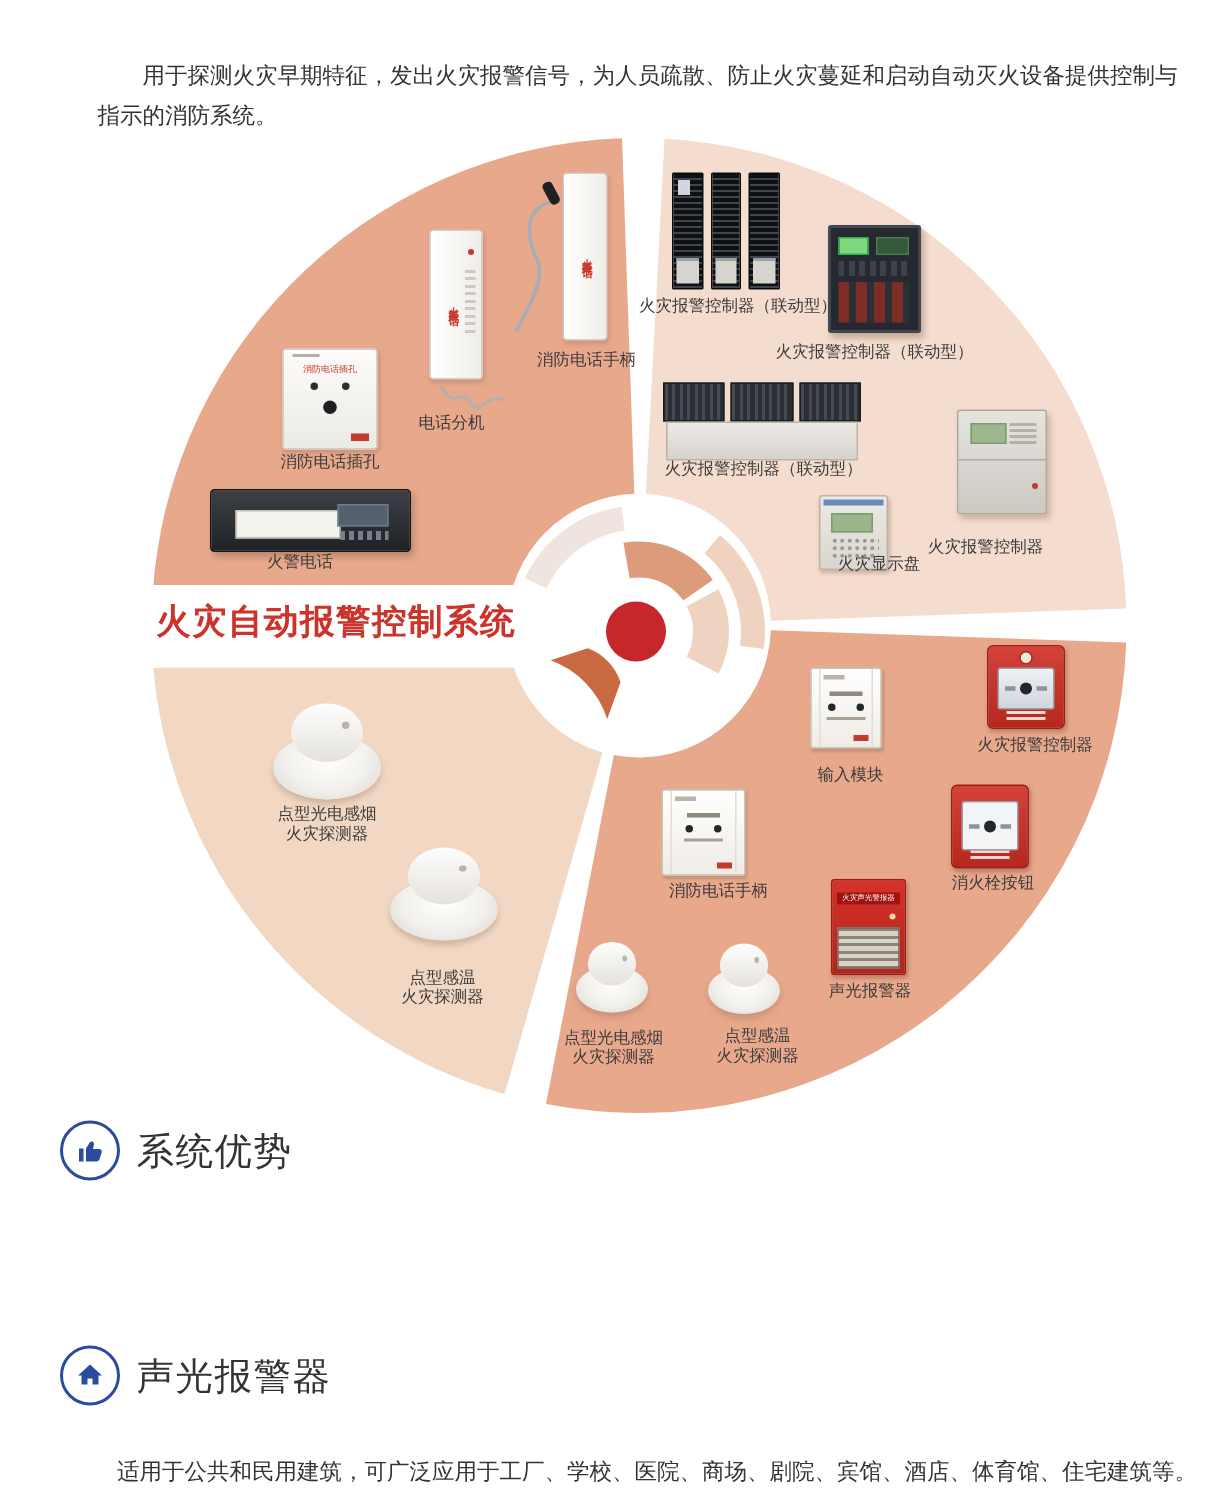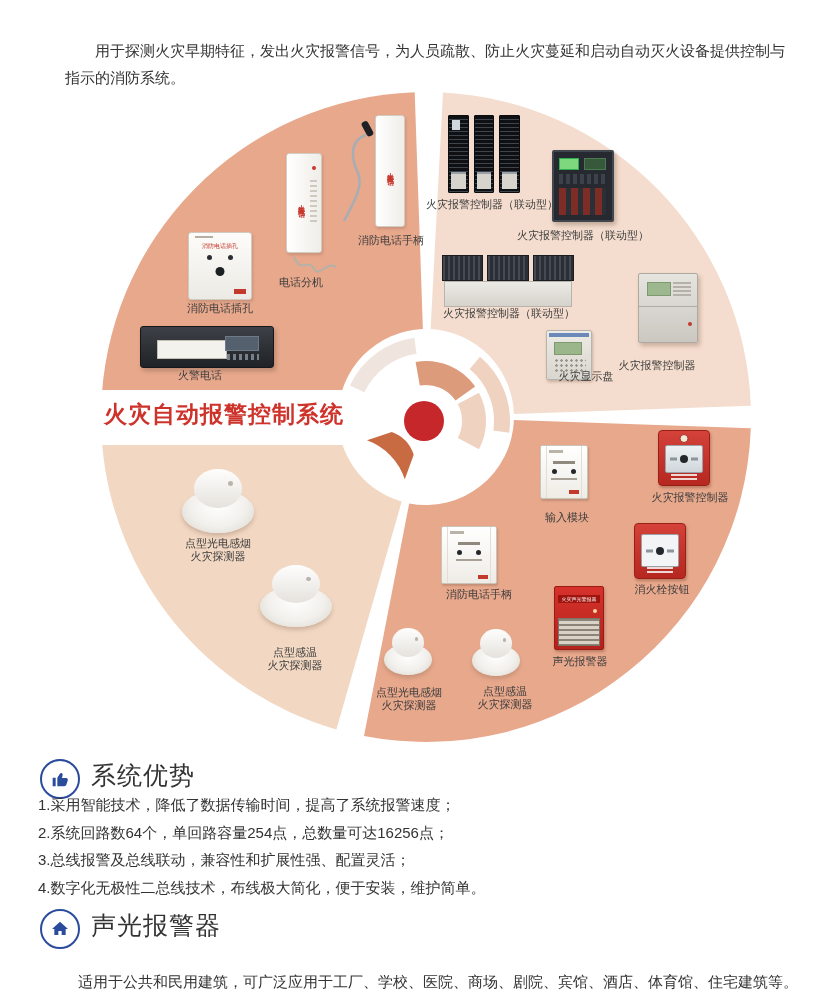--- a/index.html
+++ b/index.html
@@ -95,21 +95,21 @@
   .snd-band{position:absolute;left:3px;right:3px;top:8px;height:8px;background:#a0140f;color:#fff;font-size:5px;line-height:8px;text-align:center;overflow:hidden;white-space:nowrap;}
   .snd-dot{position:absolute;right:6px;top:22px;width:4px;height:4px;border-radius:50%;background:#ffd8a0;}
   .snd-grille{position:absolute;left:3px;right:3px;bottom:3px;height:26px;background:repeating-linear-gradient(to bottom,#8d8478 0 2px,#d9d2c6 2px 5px);border:1px solid #7c7468;}
 
   
   .dome .base{position:absolute;left:0;right:0;bottom:2%;height:62%;background:radial-gradient(ellipse at 50% 35%,#ffffff 0%,#f2f0ec 55%,#d9d5ce 100%);border-radius:50%;box-shadow:0 3px 4px rgba(140,110,90,.35);}
   .dome .cap{position:absolute;left:16%;top:4%;width:68%;height:58%;background:linear-gradient(180deg,#fefefe,#e5e2dc);border-radius:50%;}
   .dome .hole{position:absolute;left:64%;top:22%;width:7%;height:7%;background:#b9b4ab;border-radius:50%;}
 
   
-  .sec-head{position:absolute;display:flex;gap:11px;margin-top:12px;}
+  .sec-head{position:absolute;display:flex;align-items:center;gap:11px;}
   .sec-icon{width:36px;height:36px;border:2px solid #2B4C9C;border-radius:50%;display:flex;align-items:center;justify-content:center;background:#fff;flex:none;}
   .sec-title{font-size:25px;color:#333;letter-spacing:1px;white-space:nowrap;}
   .adv-list{position:absolute;left:38px;top:791px;font-size:15px;line-height:27.5px;color:#333;}
   .app-text{position:absolute;left:38px;top:955px;width:760px;font-size:15px;line-height:24px;color:#333;text-align:right;}
 </style>
 </head>
 <body>
 
 <div class="page">
 
@@ -293,26 +293,20 @@
   </div>
 
   <div class="sec-head" style="left:40px;top:747px">
     <span class="sec-icon">
       <svg width="24" height="24" viewBox="0 0 36 36">
           <path d="M7 16 h4.5 v13 H7 z M14 29 h10.5 c1.4 0 2.6 -.9 3 -2.2 l2.2 -7 c.5 -1.6 -.7 -3.3 -2.4 -3.3 h-6.3 l1 -4.6 c.3 -1.5 -.8 -2.9 -2.3 -2.9 -.8 0 -1.5 .4 -1.9 1.1 L14 16 z" fill="#2B4C9C"></path>
         </svg>
     </span>
     <span class="sec-title">系统优势</span>
   </div>
-  <div class="adv-list">
-    <div>1.采用智能技术，降低了数据传输时间，提高了系统报警速度；</div>
-    <div>2.系统回路数64个，单回路容量254点，总数量可达16256点；</div>
-    <div>3.总线报警及总线联动，兼容性和扩展性强、配置灵活；</div>
-    <div>4.数字化无极性二总线技术，布线极大简化，便于安装，维护简单。</div>
-  </div>
 
   <div class="sec-head" style="left:40px;top:897px">
     <span class="sec-icon">
       <svg width="24" height="24" viewBox="0 0 36 36">
           <path d="M18 7 L30 18 h-3.5 v9 h-6 v-6 h-5 v6 h-6 v-9 H6 z" fill="#2B4C9C"></path>
         </svg>
     </span>
     <span class="sec-title">声光报警器</span>
   </div>
   <p class="app-text">适用于公共和民用建筑，可广泛应用于工厂、学校、医院、商场、剧院、宾馆、酒店、体育馆、住宅建筑等。</p>

